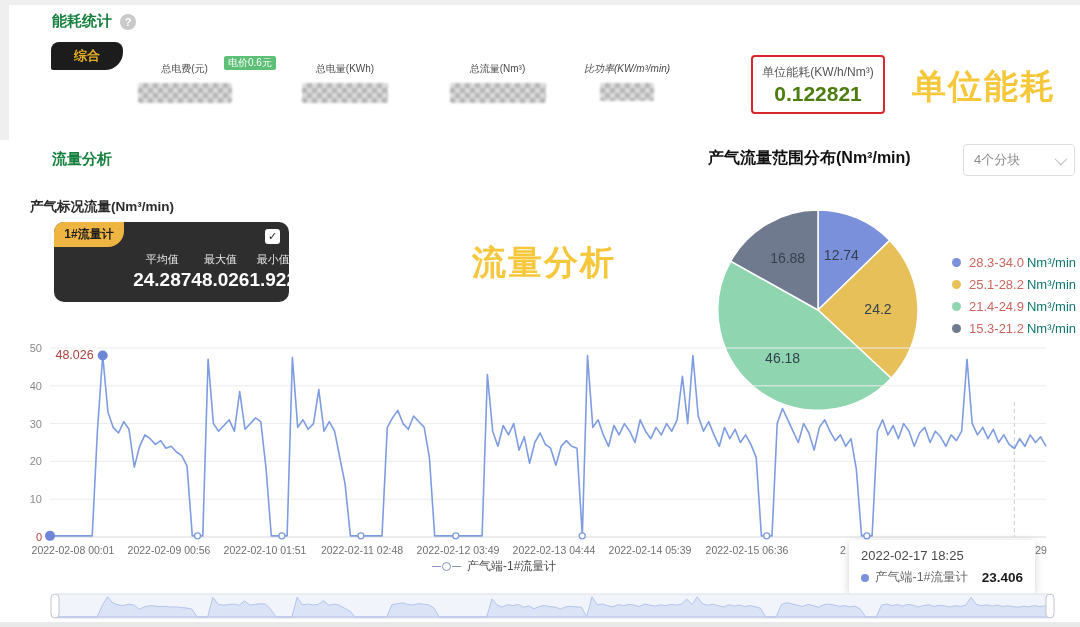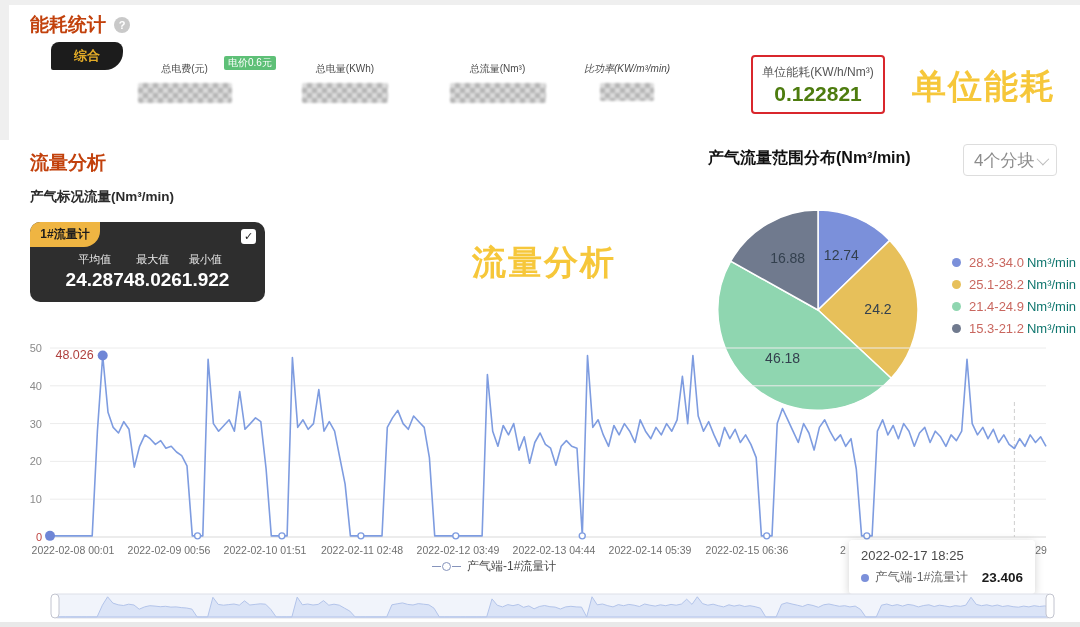--- a/index.html
+++ b/index.html
@@ -5,54 +5,54 @@
   html,body{margin:0;padding:0;}
   body{width:1080px;height:627px;position:relative;background:#ffffff;
        font-family:"Liberation Sans","DejaVu Sans",sans-serif;overflow:hidden;}
   .abs{position:absolute;}
   
   .edge-top{left:0;top:0;width:1080px;height:5px;background:#efefef;}
   .edge-left{left:0;top:0;width:9px;height:140px;background:#efefef;}
   .edge-bottom{left:0;top:622px;width:1080px;height:5px;background:#e9e9e9;}
 
   
-  .sec-title{font-size:19px;font-weight:bold;color:#c2410c;}
+  .sec-title{font-size:15px;font-weight:bold;color:#15803d;margin-left:22px;}
   .help{width:16px;height:16px;border-radius:50%;background:#c9c9c9;color:#fff;
         font-size:11px;font-weight:bold;display:flex;align-items:center;justify-content:center;}
   .tab-black{width:72px;height:28px;background:#1c1c1c;color:#e2ab27;font-size:13px;font-weight:bold;
         display:flex;align-items:center;justify-content:center;border-radius:8px 8px 18px 2px;margin-left:21px;}
   .stat{display:flex;flex-direction:column;align-items:center;}
   .stat-label{font-size:10px;color:#4a4a4a;white-space:nowrap;}
   .mosaic{margin-top:7px;height:20px;border-radius:2px;
         background:repeating-conic-gradient(#a9a9a9 0% 25%, #d6d6d6 0% 50%) 0 0 / 10px 10px;
         filter:blur(0.8px);opacity:.85;}
   .badge-green{position:absolute;background:#5ec077;color:#fff;font-size:10px;line-height:14px;
         padding:0 4px;border-radius:2px;white-space:nowrap;}
   .red-box{width:130px;height:55px;border:2.5px solid #d9262c;border-radius:4px;background:#fff;
         display:flex;flex-direction:column;align-items:center;justify-content:center;}
   .red-box .lbl{font-size:12px;color:#555;}
   .red-box .val{font-size:21px;font-weight:bold;color:#4d7c0f;margin-top:1px;}
   .yellow-note{font-size:34px;font-weight:bold;color:#f6c73a;letter-spacing:2px;white-space:nowrap;}
 
   
   .sub-title{font-size:13.5px;font-weight:bold;color:#2b2b2b;}
-  .meter-card{width:235px;height:80px;background:#2e2e2e;border-radius:10px;}
+  .meter-card{width:235px;height:80px;background:#2e2e2e;border-radius:10px;margin-left:24px;}
   .meter-tab{position:absolute;left:0;top:0;width:70px;height:25px;background:#efb542;color:#1d1d1d;
         font-size:12px;font-weight:bold;display:flex;align-items:center;justify-content:center;
         border-radius:10px 0 16px 0;}
   .meter-check{position:absolute;right:9px;top:7px;width:15px;height:15px;background:#fff;border-radius:3px;
         display:flex;align-items:center;justify-content:center;font-size:11px;font-weight:bold;color:#1d1d1d;}
-  .meter-stats{position:absolute;left:0;top:30px;width:100%;display:flex;justify-content:center;text-align:center;}
+  .meter-stats{position:absolute;left:8px;top:30px;width:100%;display:flex;justify-content:flex-end;text-align:center;}
   .meter-stats .lbl{font-size:11px;color:#e8e8e8;}
   .meter-stats .val{font-size:19px;font-weight:bold;color:#fff;margin-top:2px;}
 
   
   .pie-title{font-size:16px;font-weight:bold;color:#111;}
-  .dropdown{width:94px;height:28px;border:1px solid #ddd;border-radius:4px;background:#fff;
-        display:flex;align-items:center;color:#8c8c8c;font-size:17px;padding:15px 10px;box-sizing:border-box;}
+  .dropdown{width:112px;height:28px;border:1px solid #ddd;border-radius:4px;background:#fff;
+        display:flex;align-items:center;color:#8c8c8c;font-size:13px;padding:15px 10px;box-sizing:border-box;}
   .chev{margin-left:auto;width:8px;height:8px;border-right:1.5px solid #bbb;border-bottom:1.5px solid #bbb;
         transform:rotate(45deg) translateY(-2px);}
   .pie-legend{display:flex;flex-direction:column;gap:7px;align-items:center;}
   .pl-row{display:flex;align-items:center;font-size:13px;white-space:nowrap;}
   .pl-dot{width:9px;height:9px;border-radius:50%;margin-right:8px;flex:none;}
   .pl-range{color:#c9675f;margin-right:3px;}
   .pl-unit{color:#0f766e;}
 
   
   .chart-legend{display:flex;align-items:center;font-size:12px;color:#4a4a4a;}
@@ -103,21 +103,21 @@
 </div>
 
 <div class="abs red-box" style="left:751px;top:55px;">
   <span class="lbl">单位能耗(KW/h/Nm³)</span>
   <span class="val">0.122821</span>
 </div>
 
 <div class="abs yellow-note" style="left:912px;top:64px;">单位能耗</div>
 
 <div class="abs sec-title" style="left:30px;top:150px;">流量分析</div>
-<div class="abs sub-title" style="left:30px;top:188px;">产气标况流量(Nm³/min)</div>
+<div class="abs sub-title" style="left:30px;top:198px;">产气标况流量(Nm³/min)</div>
 
 <div class="abs meter-card" style="left:30px;top:222px;">
   <div class="meter-tab">1#流量计</div>
   <div class="meter-check">✓</div>
   <div class="meter-stats">
     <div>
       <div class="lbl">平均值</div>
       <div class="val">24.287</div>
     </div>
     <div>

